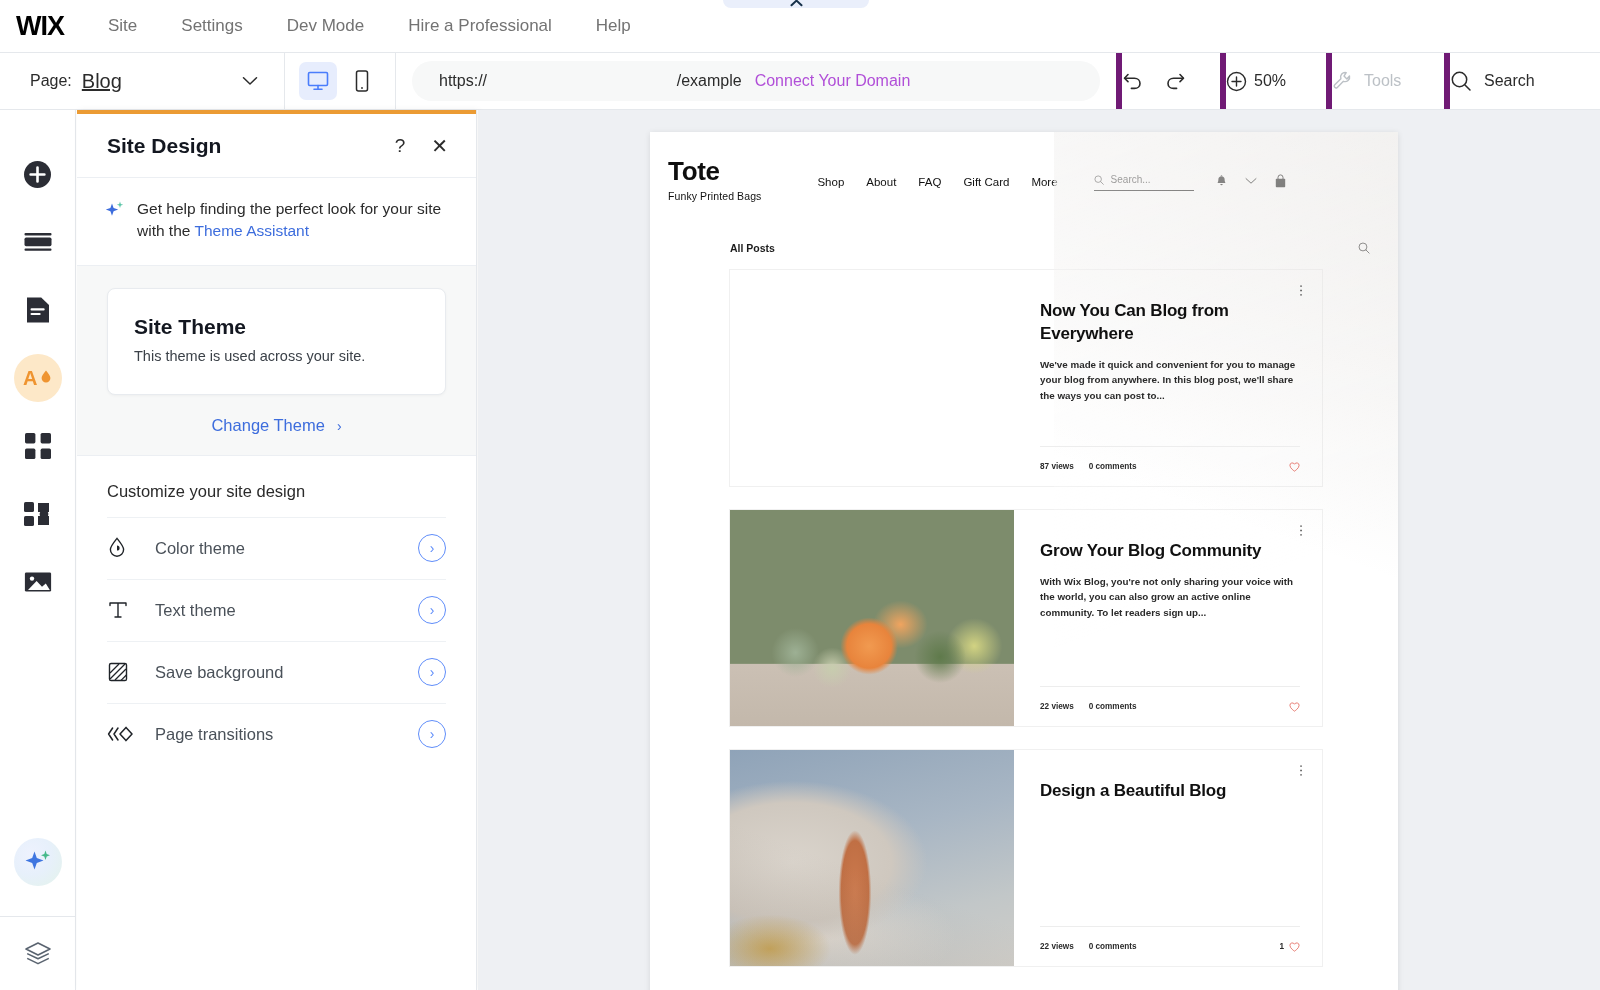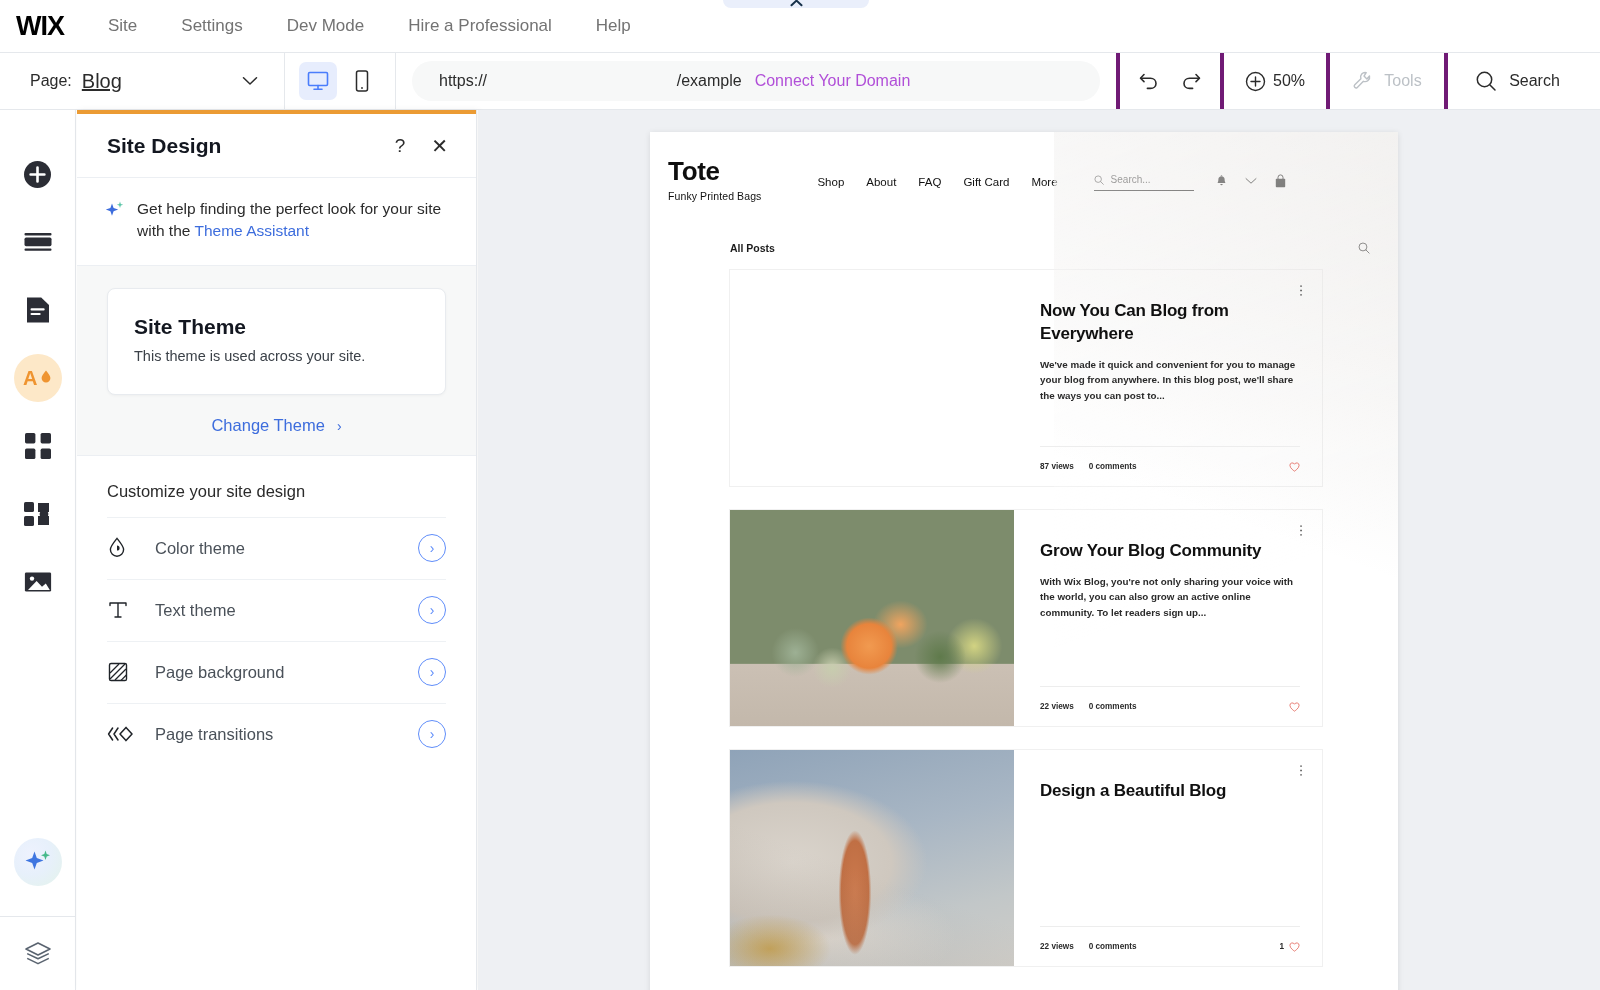--- a/index.html
+++ b/index.html
@@ -65,22 +65,22 @@
   }
   .vp-btn.active { background: #e7edfd; }
   .urlbar {
     margin-left: 16px; width: 688px; height: 40px; background: #f7f8f8;
     border-radius: 20px; display: flex; align-items: center; cursor: text;
   }
   .url-proto { font-size: 16px; color: #2b2b2b; margin-left: 27px; }
   .url-path { font-size: 16px; color: #2b2b2b; margin-left: auto; }
   .url-connect { font-size: 16px; color: #b14fd8; margin-left: 13px; margin-right: auto; cursor: pointer; }
   .sb-group {
-    height: 100%; display: flex; align-items: center; justify-content: center;
-    border-left: 4px solid #701a75; gap: 20px;
+    height: 100%; display: flex; align-items: center; 
+    border-left: 6px solid #701a75; gap: 20px;
   }
   .g-undo { width: 104px; }
   .g-zoom { width: 106px; gap: 7px; cursor: pointer; }
   .g-tools { width: 118px; gap: 10px; cursor: pointer; }
   .g-search { width: 143px; gap: 12px; cursor: pointer; }
   .zoom-val { font-size: 16px; color: #2b2b2b; }
   .tools-lbl { font-size: 16px; color: #bcc1c6; }
   .search-lbl { font-size: 16px; color: #2b2b2b; }
   .icon-btn { cursor: pointer; display: flex; }
 
@@ -455,21 +455,21 @@
       <span class="opt-label">Text theme</span>
       <span class="opt-arrow">›</span>
     </div>
     <div class="opt-row">
       <span class="opt-icon">
         <svg width="22" height="22" viewBox="0 0 22 22">
           <rect x="2.5" y="2.5" width="17" height="17" rx="1.6" fill="none" stroke="#1f2328" stroke-width="1.4"></rect>
           <path d="M3 12 12 3M3 18 18 3M8 19 19 8M14 19.4 19.4 14" stroke="#1f2328" stroke-width="1.3"></path>
         </svg>
       </span>
-      <span class="opt-label">Page background</span>
+      <span class="opt-label">Save background</span>
       <span class="opt-arrow">›</span>
     </div>
     <div class="opt-row">
       <span class="opt-icon">
         <svg width="26" height="20" viewBox="0 0 26 20">
           <path d="M5.6 4 1.6 10l4 6M11 4 7 10l4 6" stroke="#1f2328" stroke-width="1.5" fill="none" stroke-linecap="round" stroke-linejoin="round"></path>
           <path d="M19 3.4 25 10l-6 6.6L13 10z" fill="none" stroke="#1f2328" stroke-width="1.5" stroke-linejoin="round"></path>
         </svg>
       </span>
       <span class="opt-label">Page transitions</span>

